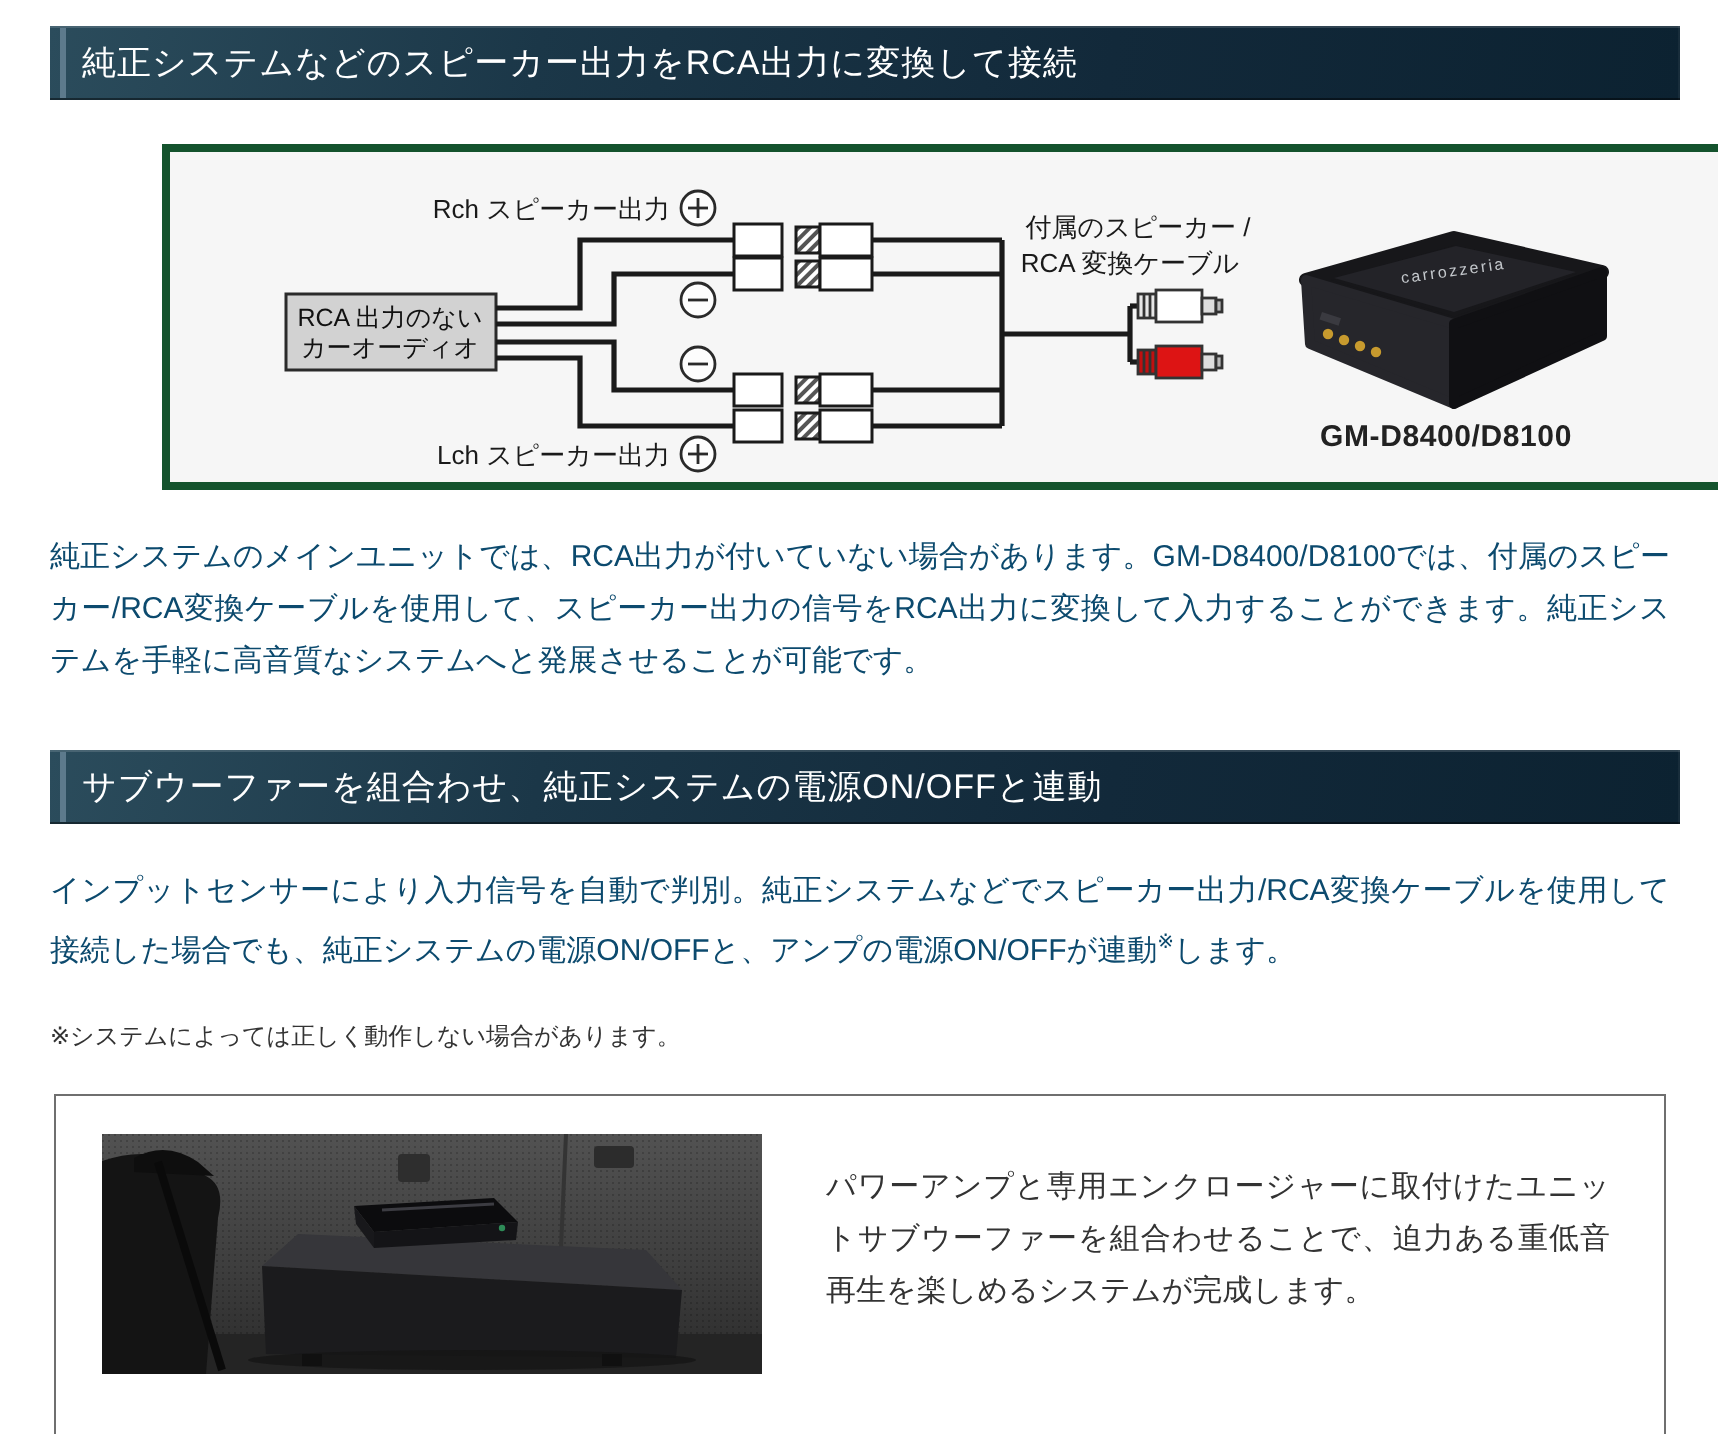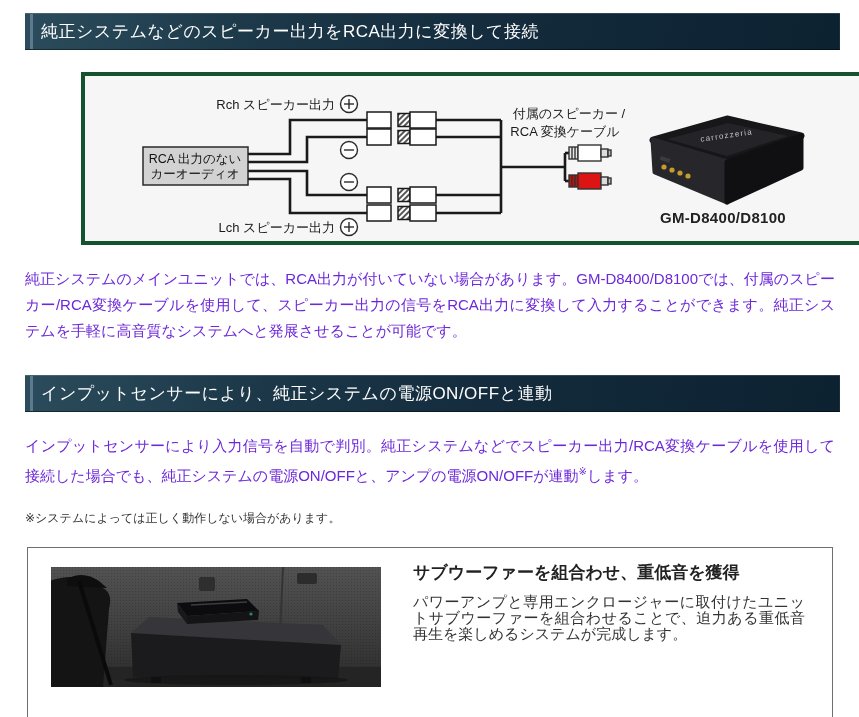--- a/index.html
+++ b/index.html
@@ -35,21 +35,21 @@
     margin: 22px 0 0 81px;
     width: 788px; height: 173px;
     background: #f6f6f6;
     border: 4px solid #14532d;
   }
   svg text { font-family: "Liberation Sans", "DejaVu Sans", sans-serif; }
 
   
   .body-text {
     margin: 21px 24px 0 25px;
-    font-size: 15px; line-height: 26px; color: #6d28d9;
+    font-size: 15px; line-height: 26px; color: #0c4a6e;
     text-align: justify;
   }
   .body-text sup { font-size: 10px; }
   .footnote {
     margin: 20px 24px 0 25px;
     font-size: 12px; line-height: 18px; color: #333;
   }
 
   
   .sub-card {
@@ -62,21 +62,21 @@
     width: 330px; height: 120px;
     margin: 19px 0 0 23px;
     flex: 0 0 auto;
     overflow: hidden;
   }
   .sub-card .card-text { margin: 13px 18px 0 32px; width: 392px; }
   .sub-card .card-text h3 {
     margin: 0; font-size: 17px; font-weight: bold; color: #222; white-space: nowrap;
   }
   .sub-card .card-text p {
-    margin: 10px 0 0; font-size: 15px; line-height: 16px; color: #333;
+    margin: 20px 0 0; font-size: 15px; line-height: 26px; color: #333;
     text-align: justify;
   }
 </style>
 </head>
 <body>
 
 <div class="sec-header">
   <span class="accent"></span>
   <h2>純正システムなどのスピーカー出力をRCA出力に変換して接続</h2>
 </div>
@@ -191,21 +191,21 @@
       <rect x="34" y="46" width="10" height="4" transform="rotate(18 34 46)" fill="#3a3a40"></rect>
     </g>
     <text x="638" y="147" text-anchor="middle" font-size="15" font-weight="600" letter-spacing="0.3" fill="#222">GM-D8400/D8100</text>
   </svg>
 </div>
 
 <p class="body-text">純正システムのメインユニットでは、RCA出力が付いていない場合があります。GM-D8400/D8100では、付属のスピーカー/RCA変換ケーブルを使用して、スピーカー出力の信号をRCA出力に変換して入力することができます。純正システムを手軽に高音質なシステムへと発展させることが可能です。</p>
 
 <div class="sec-header second">
   <span class="accent"></span>
-  <h2>インプットセンサーにより、純正システムの電源ON/OFFと連動</h2>
+  <h2>サブウーファーを組合わせ、純正システムの電源ON/OFFと連動</h2>
 </div>
 
 <p class="body-text"><span>インプットセンサーにより入力信号を自動で判別。純正システムなどでスピーカー出力/RCA変換ケーブルを使用して接続した場合でも、純正システムの電源ON/OFFと、アンプの電源ON/OFFが連動</span><sup>※</sup><span>します。</span></p>
 
 <p class="footnote">※システムによっては正しく動作しない場合があります。</p>
 
 <div class="sub-card">
   <div class="photo">
     <svg width="330" height="120" viewBox="0 0 330 120">
       <defs>
@@ -237,16 +237,15 @@
       <rect x="250" y="110" width="10" height="6" fill="#101010"></rect>
 
       <polygon points="126,36 196,32 208,44 136,49" fill="#0c0c0e"></polygon>
       <polygon points="126,36 136,49 136,57 127,45" fill="#18181b"></polygon>
       <polygon points="136,49 208,44 207,53 136,57" fill="#141417"></polygon>
       <line x1="140" y1="38" x2="196" y2="35" stroke="#3c3c42" stroke-width="1.4"></line>
       <circle cx="200" cy="47" r="1.6" fill="#2e8b57"></circle>
     </svg>
   </div>
   <div class="card-text">
-    <h3>サブウーファーを組合わせ、重低音を獲得</h3>
     <p>パワーアンプと専用エンクロージャーに取付けたユニットサブウーファーを組合わせることで、迫力ある重低音再生を楽しめるシステムが完成します。</p>
   </div>
 </div>
 
 </body></html>

